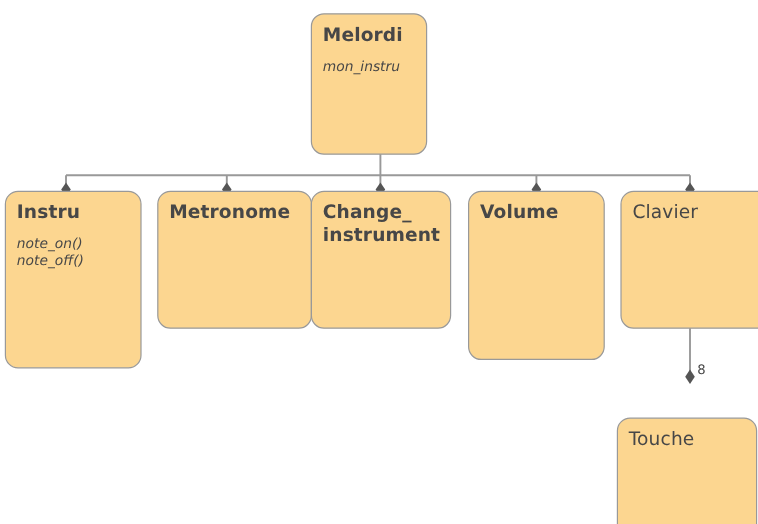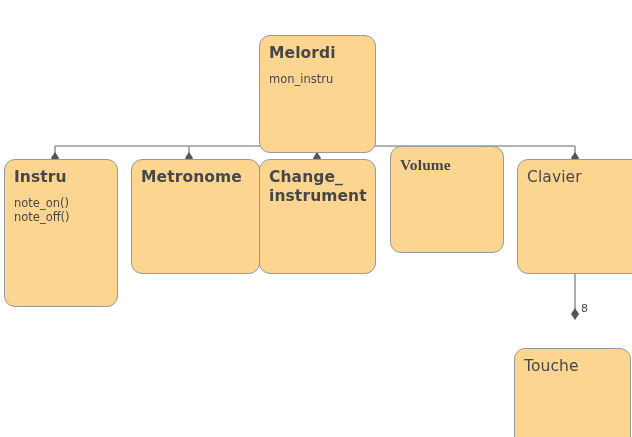--- a/index.html
+++ b/index.html
@@ -43,20 +43,21 @@
   }
   .node-title.bold {
     font-weight: bold;
   }
   .node-title.plain {
     font-weight: normal;
   }
   .members {
     margin-top: 9px;
     font-size: 11.5px;
+    font-style: italic;
     line-height: 14px;
     color: #474747;
   }
   .member {
     white-space: nowrap;
   }
   .mult-label {
     position: absolute;
     font-size: 11px;
     color: #474747;
@@ -89,21 +90,21 @@
       <path d="M189,152 L193,158 L189,164 L185,158 Z"></path>
       <path d="M317,152 L321,158 L317,164 L313,158 Z"></path>
       <path d="M447,152 L451,158 L447,164 L443,158 Z"></path>
       <path d="M575,152 L579,158 L575,164 L571,158 Z"></path>
       <path d="M575,308 L579,314 L575,320 L571,314 Z"></path>
     </g>
   </svg>
 
   <div class="mult-label" style="left:581px; top:302px;">8</div>
 
-  <div class="node" style="left:259px; top:11px; width:117px; height:118px;margin-top:24px;">
+  <div class="node" style="left:259px; top:11px; width:97px; height:118px;">
     <div class="node-title bold">Melordi</div>
     <div class="members">
       <div class="member">mon_instru</div>
     </div>
   </div>
 
   <div class="node" style="left:4px; top:159px; width:114px; height:148px;">
     <div class="node-title bold">Instru</div>
     <div class="members">
       <div class="member">note_on()</div>
@@ -113,21 +114,21 @@
 
   <div class="node" style="left:131px; top:159px; width:129px; height:115px;">
     <div class="node-title bold">Metronome</div>
   </div>
 
   <div class="node" style="left:259px; top:159px; width:117px; height:115px;">
     <div class="node-title bold">Change_
 instrument</div>
   </div>
 
-  <div class="node" style="left:390px; top:146px; width:114px; height:107px;font-family:Liberation Serif, serif;">
+  <div class="node" style="left:390px; top:159px; width:114px; height:141px;">
     <div class="node-title bold">Volume</div>
   </div>
 
   <div class="node" style="left:517px; top:159px; width:128px; height:115px;">
     <div class="node-title plain">Clavier</div>
   </div>
 
   <div class="node" style="left:514px; top:315px; width:117px; height:114px;margin-top:33px;">
     <div class="node-title plain">Touche</div>
   </div>

